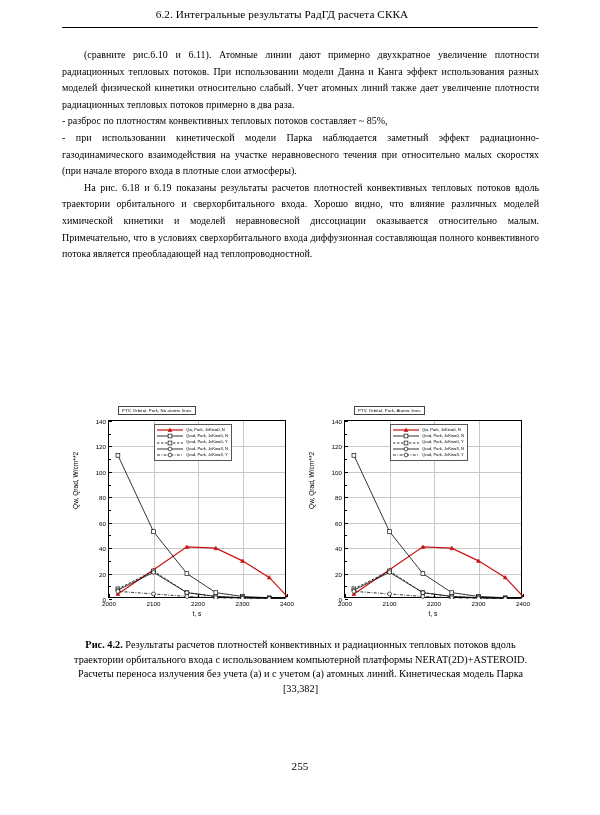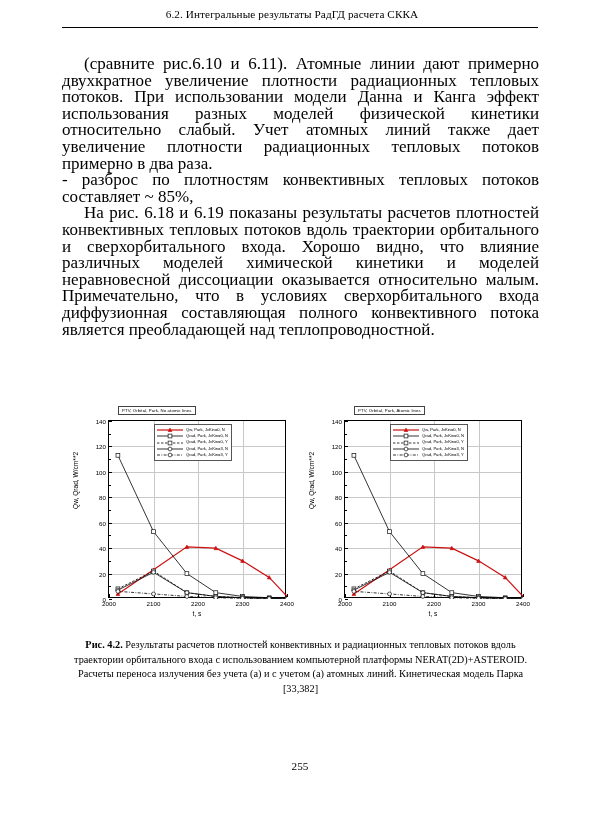--- a/index.html
+++ b/index.html
@@ -16,41 +16,41 @@
     overflow: hidden;
   }
   .page {
     position: absolute;
     left: 0; top: 0;
     width: 600px;
     height: 815px;
   }
   .running-head {
     position: absolute;
-    left: 54px;
+    left: 44px;
     top: 8px;
     width: 476px;
     text-align: center;
     font-size: 11.2px;
     letter-spacing: 0.1px;
   }
   .head-rule {
     position: absolute;
     left: 62px;
     top: 27px;
     width: 476px;
     height: 1px;
     background: #000000;
   }
   .body-text {
     position: absolute;
     left: 62px;
-    top: 56px;
+    top: 47px;
     width: 477px;
-    font-size: 17px;
+    font-size: 10px;
     line-height: 16.6px;
     text-align: justify;
   }
   .body-text p {
     margin: 0;
   }
   .p-indent {
     text-indent: 22px;
   }
   .figure-area {
@@ -211,20 +211,21 @@
 <body>
 
 <div class="page">
 
   <div class="running-head">6.2. Интегральные результаты РадГД расчета СККА</div>
   <div class="head-rule"></div>
 
   <div class="body-text">
     <p class="p-indent">(сравните рис.6.10 и 6.11). Атомные линии дают примерно двухкратное увеличение плотности радиационных тепловых потоков. При использовании модели Данна и Канга эффект использования разных моделей физической кинетики относительно слабый. Учет атомных линий также дает увеличение плотности радиационных тепловых потоков примерно в два раза.</p>
     <p>- разброс по плотностям конвективных тепловых потоков составляет ~ 85%,</p>
+    <p>- при использовании кинетической модели Парка наблюдается заметный эффект радиационно-газодинамического взаимодействия на участке неравновесного течения при относительно малых скоростях (при начале второго входа в плотные слои атмосферы).</p>
     <p class="p-indent">На рис. 6.18 и 6.19 показаны результаты расчетов плотностей конвективных тепловых потоков вдоль траектории орбитального и сверхорбитального входа. Хорошо видно, что влияние различных моделей химической кинетики и моделей неравновесной диссоциации оказывается относительно малым. Примечательно, что в условиях сверхорбитального входа диффузионная составляющая полного конвективного потока является преобладающей над теплопроводностной.</p>
   </div>
 
   <div class="figure-area">
     <div class="chart-box chart-left">
         <div class="chart-title">PTV, Orbital, Park, No atomic lines</div>
         <div class="y-axis-title">Qw, Qrad, W/cm**2</div>
         <div class="x-axis-title">t, s</div>
         <div class="plot-frame">
           <div class="ytick-mark" style="top: 178px;"></div>

